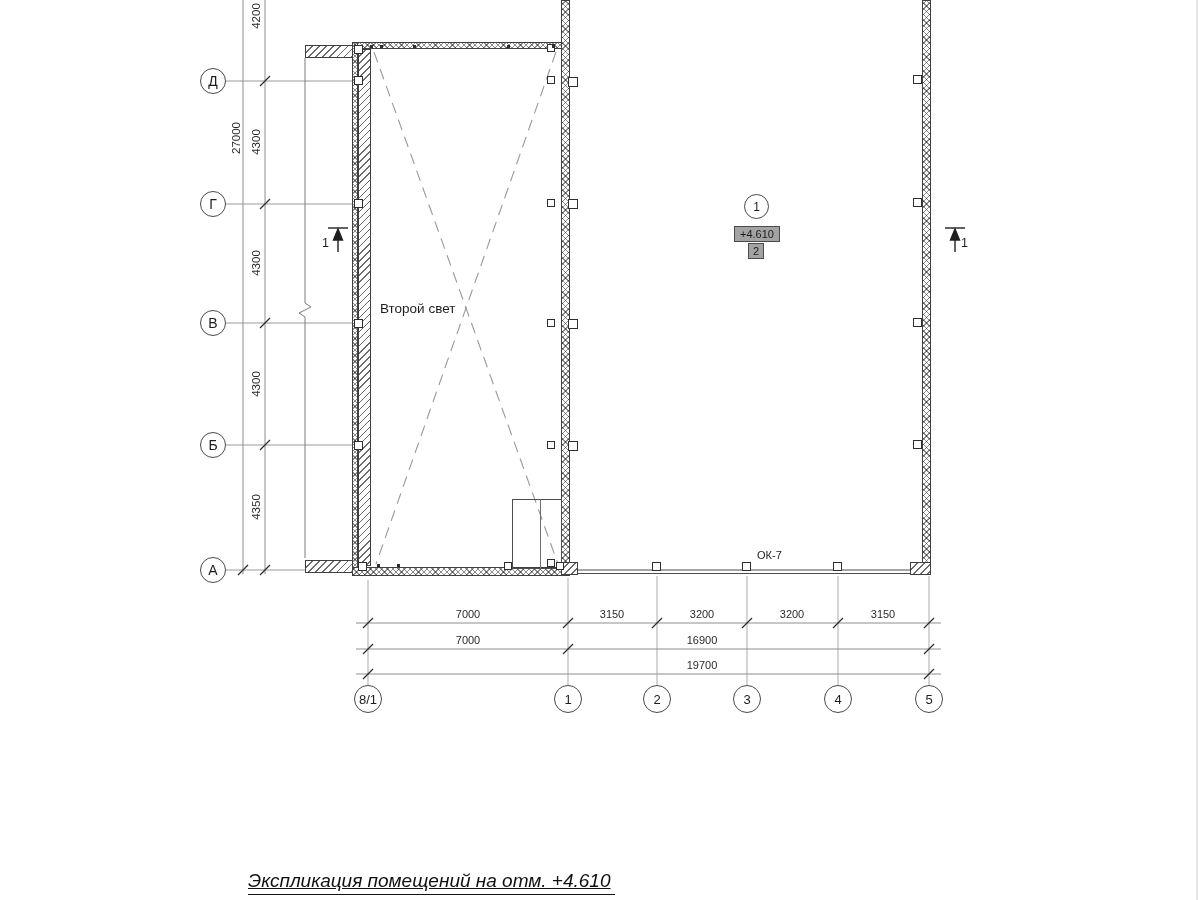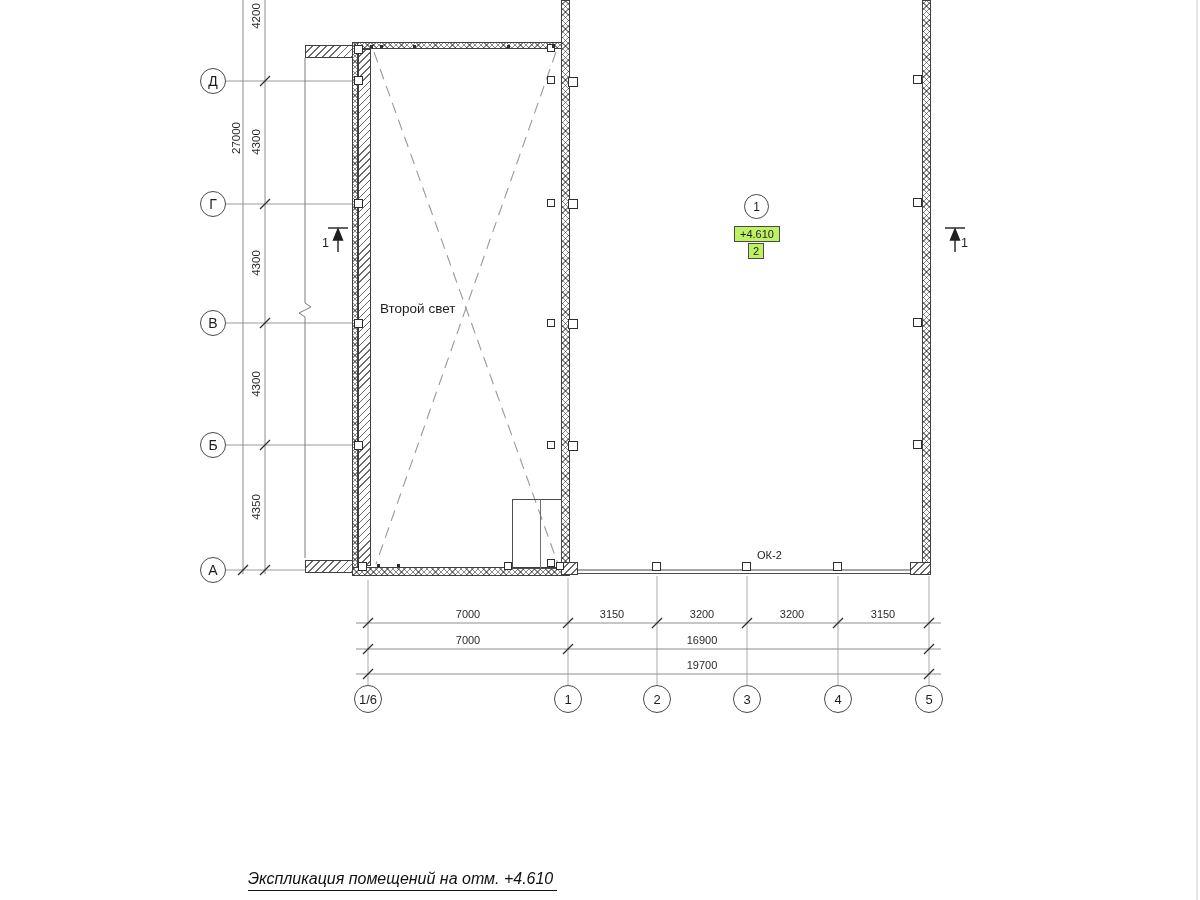--- a/index.html
+++ b/index.html
@@ -18,25 +18,25 @@
   .cm{position:absolute;background:#fff;border:1.4px solid #2e2e2e;}
   .dot{position:absolute;background:#2e2e2e;width:3px;height:3px;}
   
   .dimtext{position:absolute;font-size:11px;color:#2b2b2b;transform:translateX(-50%);white-space:nowrap;}
   .vtext{position:absolute;width:80px;height:14px;line-height:14px;text-align:center;
          font-size:11.5px;color:#2b2b2b;transform:rotate(-90deg);}
   .bubble{position:absolute;border:1px solid #4a4a4a;border-radius:50%;background:#fff;
           display:flex;align-items:center;justify-content:center;color:#1d1d1d;}
   .bubble.row{width:26px;height:26px;font-size:14px;}
   .bubble.col{width:28px;height:28px;font-size:13px;}
-  .boxlabel{position:absolute;border:1px solid #4a4a4a;background:#bef264;display:flex;
+  .boxlabel{position:absolute;border:1px solid #4a4a4a;background:#a3a3a3;display:flex;
             align-items:center;justify-content:center;font-size:11px;color:#1d1d1d;}
   .plainlabel{position:absolute;white-space:nowrap;color:#1d1d1d;}
-  .title-underline{position:absolute;font-size:16px;font-style:italic;color:#111;
-                   border-bottom:1.2px solid #111;padding:0 4px 2px 0;white-space:nowrap;}
+  .title-underline{position:absolute;font-size:19px;font-style:italic;color:#111;
+                   border-bottom:1.2px solid #111;padding:0 4px 2px 0;white-space:nowrap;text-decoration:underline;}
 </style>
 </head>
 <body>
 
 <div id="stage">
 
   <svg width="1200" height="900" viewBox="0 0 1200 900">
 
     <line x1="1197" y1="0" x2="1197" y2="900" stroke="#cccccc" stroke-width="1"></line>
 
@@ -184,21 +184,21 @@
       <span>В</span>
     </div>
   <div class="bubble row" style="left:200px;top:432px;">
       <span>Б</span>
     </div>
   <div class="bubble row" style="left:200px;top:557px;">
       <span>А</span>
     </div>
 
   <div class="bubble col" style="left:354px;top:685px;">
-      <span>1/6</span>
+      <span>8/1</span>
     </div>
   <div class="bubble col" style="left:554px;top:685px;">
       <span>1</span>
     </div>
   <div class="bubble col" style="left:643px;top:685px;">
       <span>2</span>
     </div>
   <div class="bubble col" style="left:733px;top:685px;">
       <span>3</span>
     </div>
@@ -221,21 +221,21 @@
   <div class="dimtext" style="left:702px;top:608px;">3200</div>
   <div class="dimtext" style="left:792px;top:608px;">3200</div>
   <div class="dimtext" style="left:883px;top:608px;">3150</div>
 
   <div class="dimtext" style="left:468px;top:634px;">7000</div>
   <div class="dimtext" style="left:702px;top:634px;">16900</div>
 
   <div class="dimtext" style="left:702px;top:659px;">19700</div>
 
   <div class="plainlabel" style="left:380px;top:301px;font-size:13.5px;">Второй свет</div>
-  <div class="plainlabel" style="left:757px;top:549px;font-size:11px;">ОК-2</div>
+  <div class="plainlabel" style="left:757px;top:549px;font-size:11px;">ОК-7</div>
 
   <div class="bubble" style="left:744px;top:194px;width:25px;height:25px;font-size:12px;">
       <span>1</span>
     </div>
   <div class="boxlabel" style="left:734px;top:226px;width:46px;height:16px;">
       <span>+4.610</span>
     </div>
   <div class="boxlabel" style="left:748px;top:243px;width:16px;height:16px;">
       <span>2</span>
     </div>

